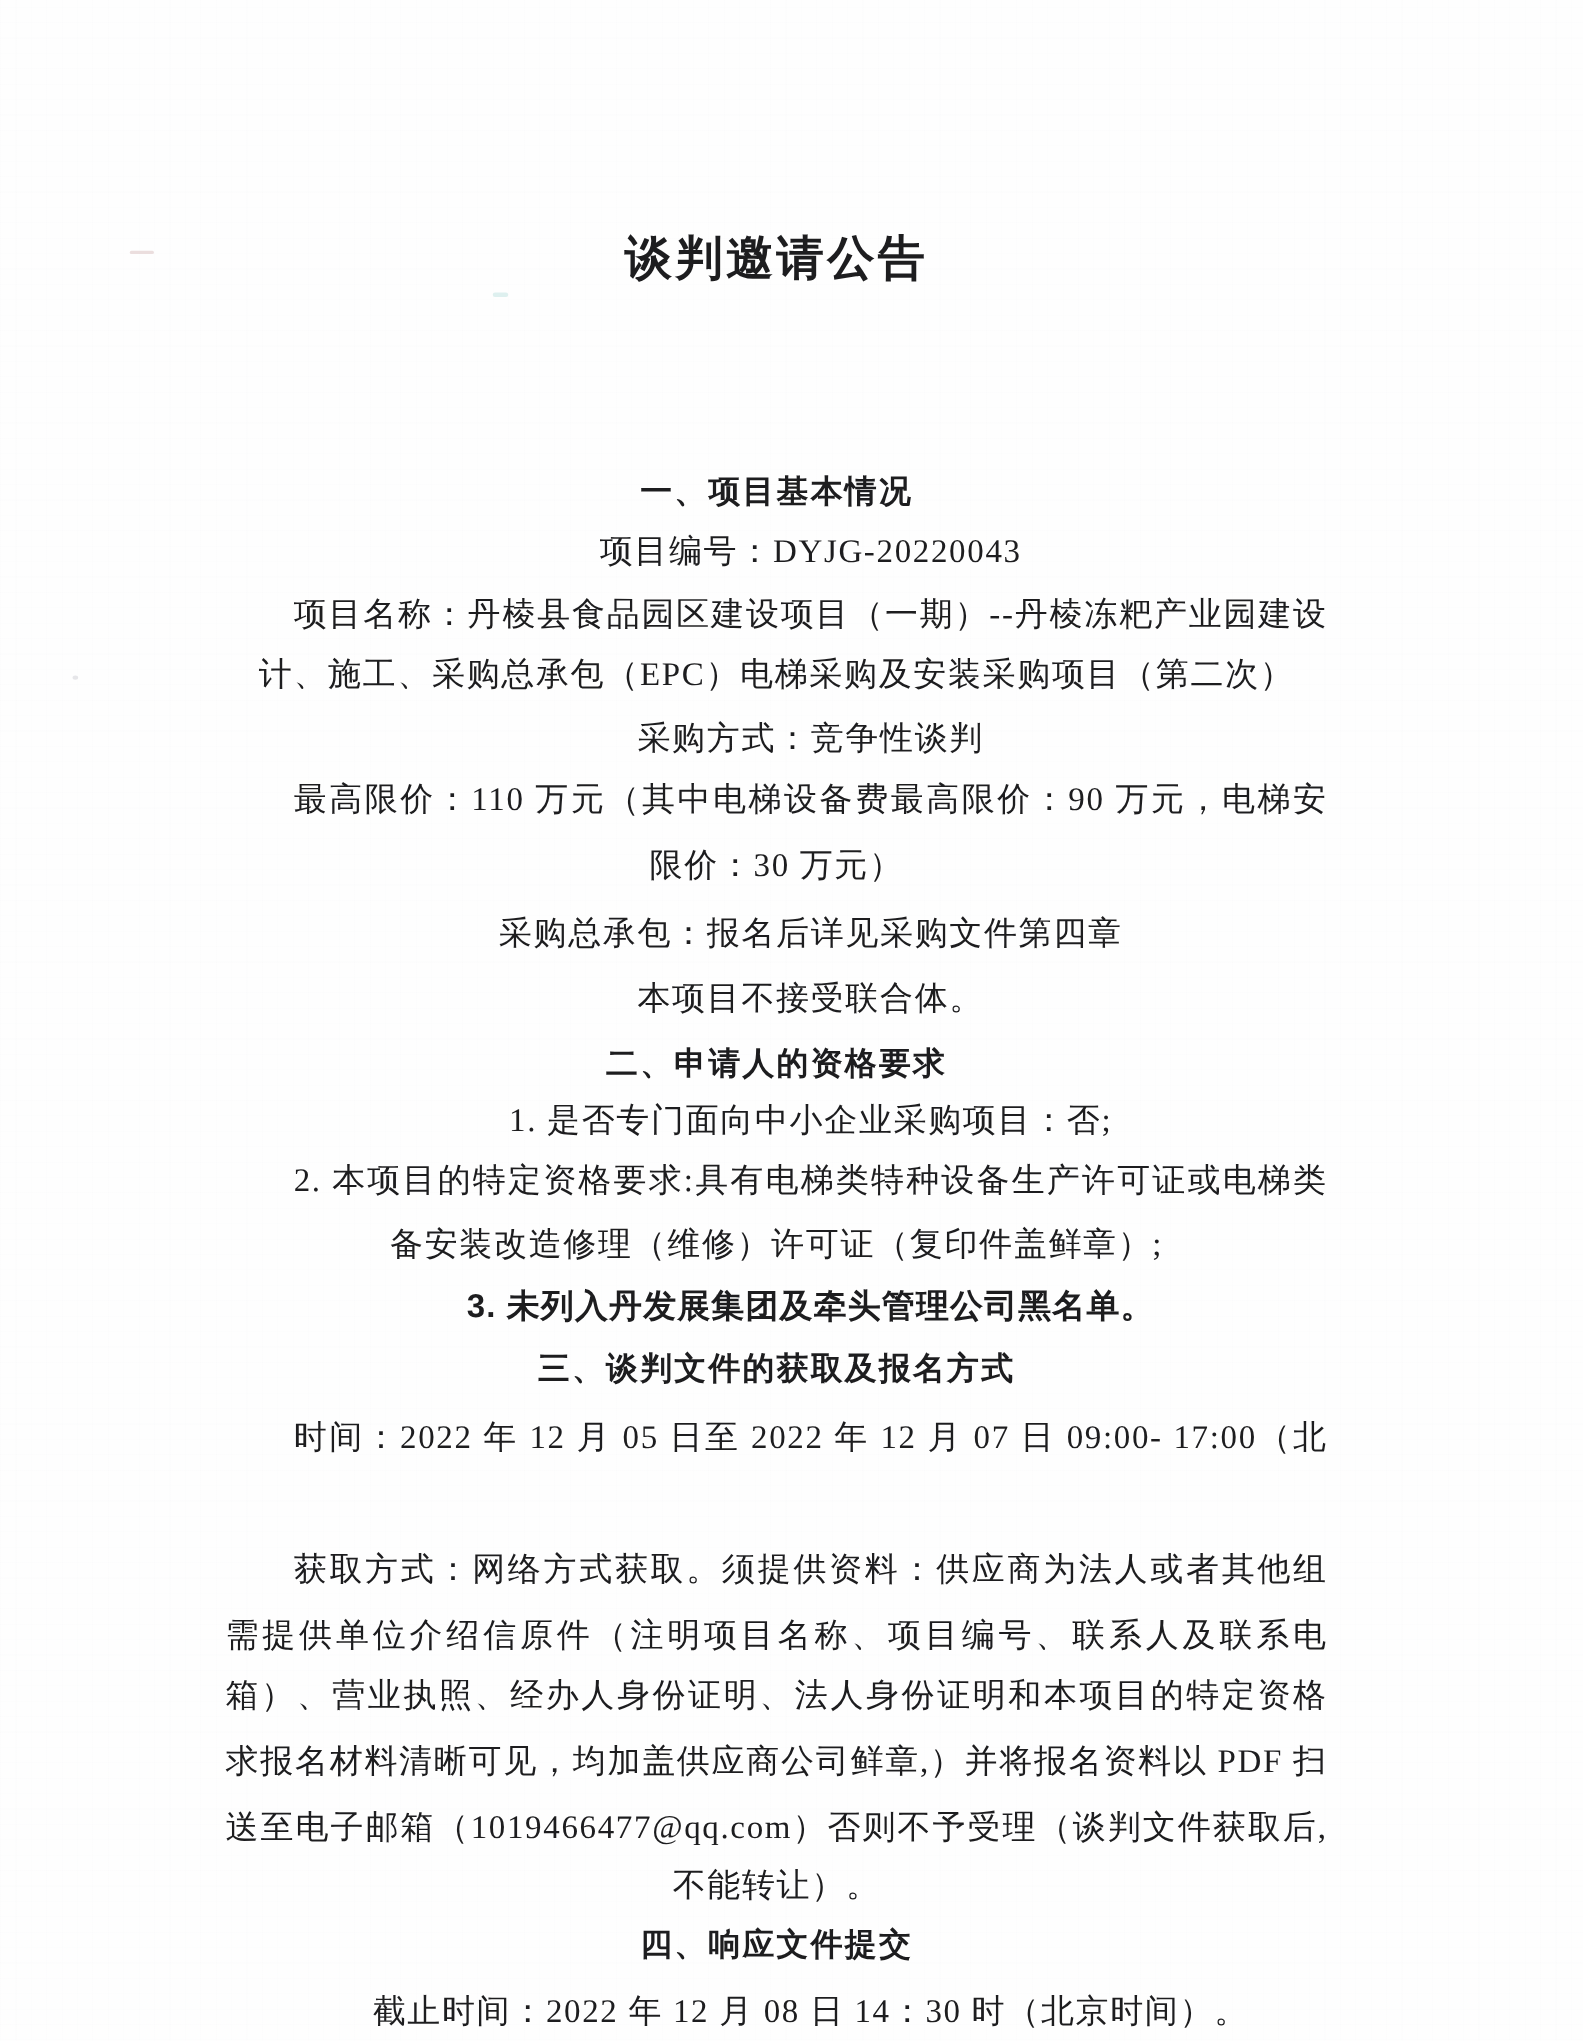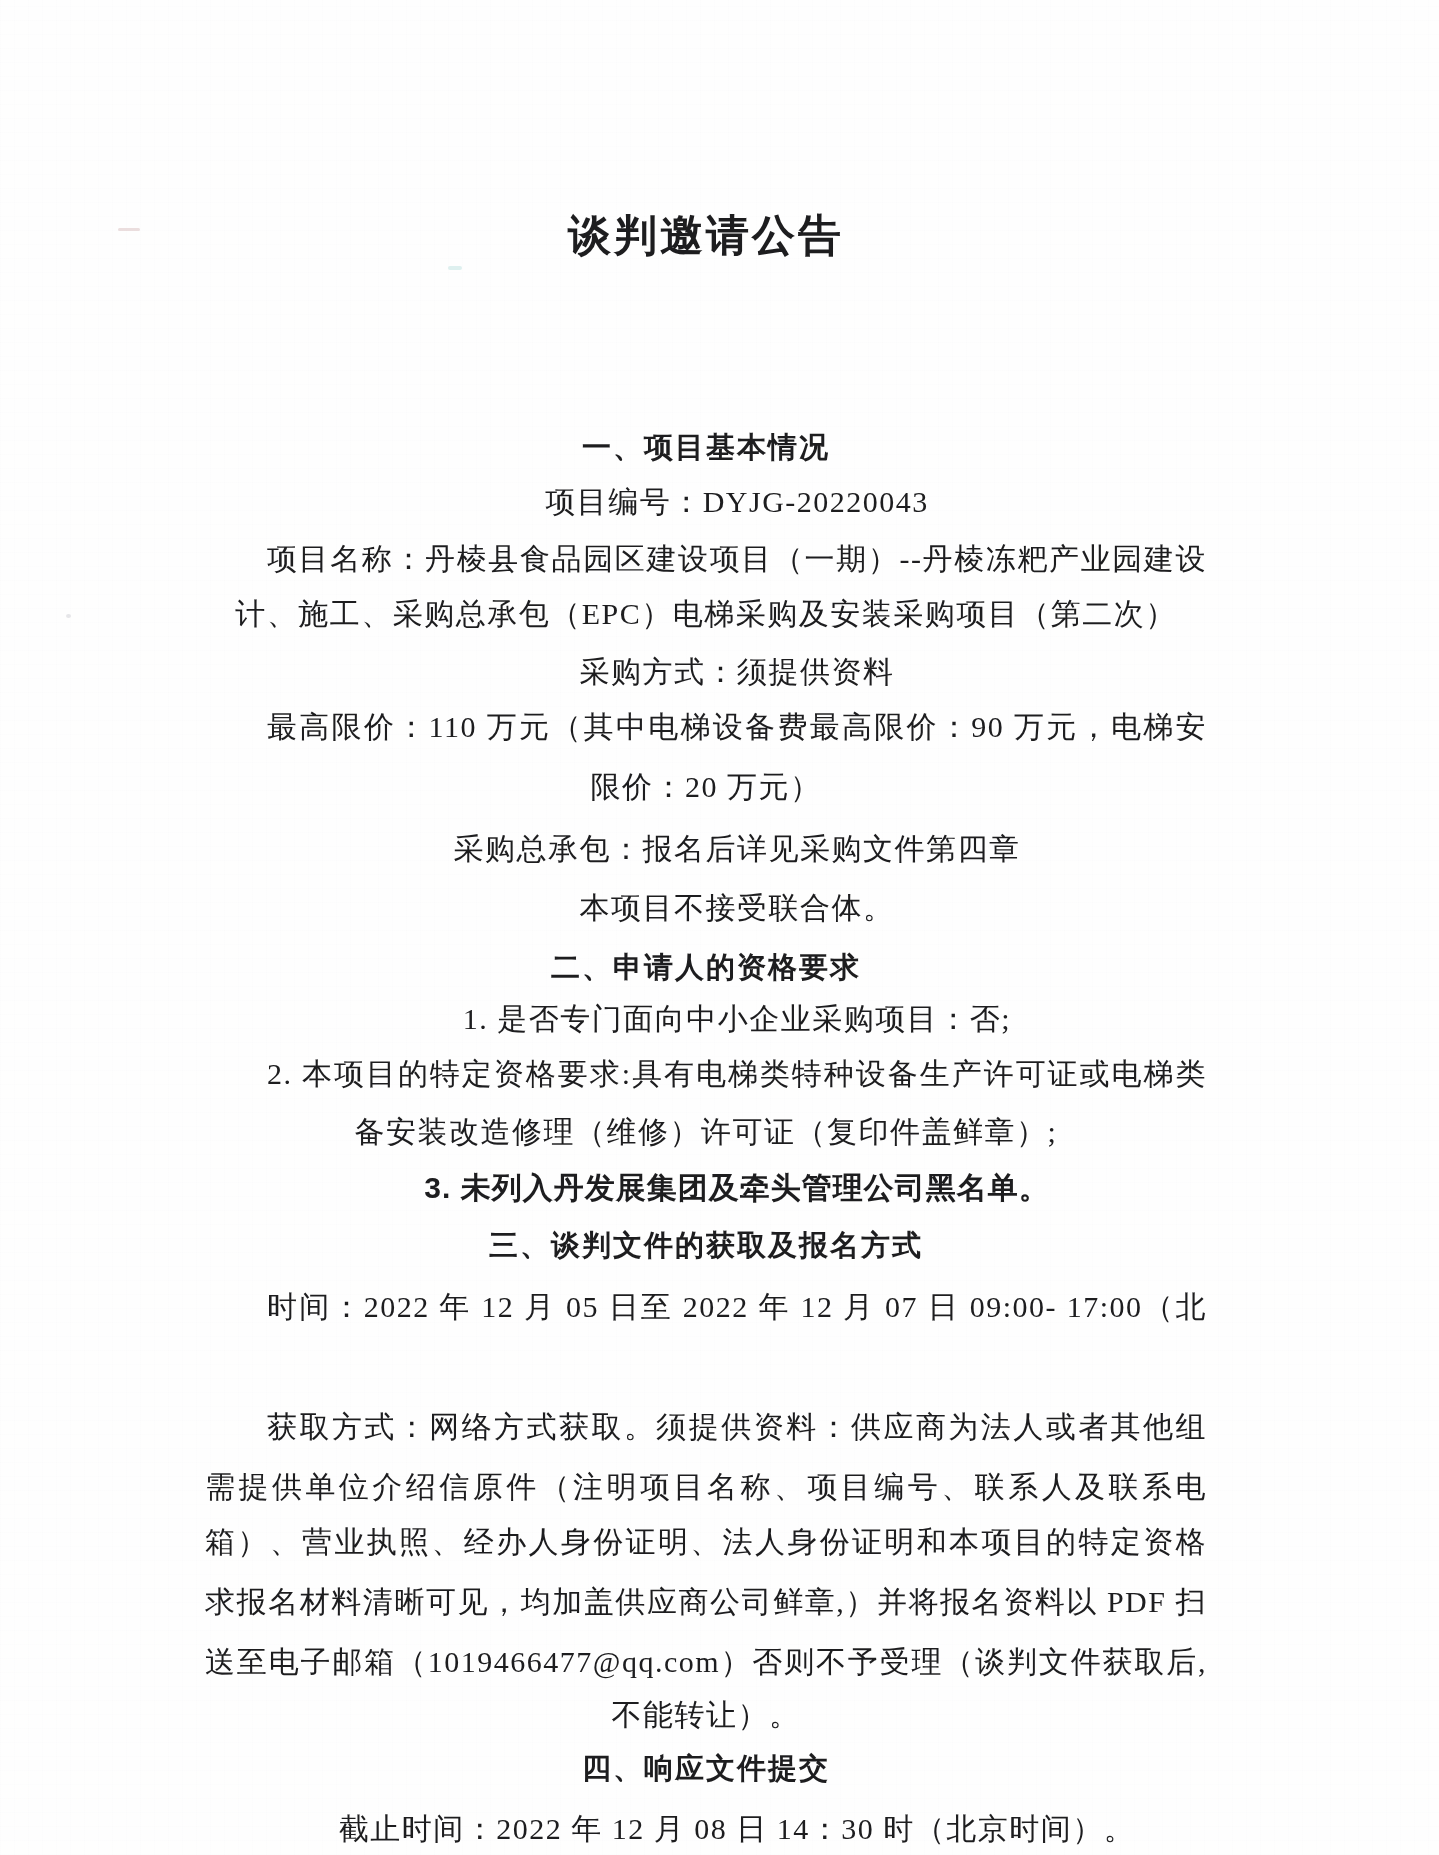--- a/index.html
+++ b/index.html
@@ -100,23 +100,23 @@
 <div class="artifact artifact-dot"></div>
 
 <div class="page">
 
   <div class="doc-title">谈判邀请公告</div>
 
   <div class="line hd" style="top:425px">一、项目基本情况</div>
   <div class="line ind" style="top:480px">项目编号：DYJG-20220043</div>
   <div class="line ind just" style="top:537px">项目名称：丹棱县食品园区建设项目（一期）--丹棱冻粑产业园建设项目设</div>
   <div class="line" style="top:592px">计、施工、采购总承包（EPC）电梯采购及安装采购项目（第二次）</div>
-  <div class="line ind" style="top:650px">采购方式：须提供资料</div>
+  <div class="line ind" style="top:650px">采购方式：竞争性谈判</div>
   <div class="line ind just" style="top:705px">最高限价：110 万元（其中电梯设备费最高限价：90 万元，电梯安装费最高</div>
-  <div class="line" style="top:765px">限价：20 万元）</div>
+  <div class="line" style="top:765px">限价：30 万元）</div>
   <div class="line ind" style="top:827px">采购总承包：报名后详见采购文件第四章</div>
   <div class="line ind" style="top:886px">本项目不接受联合体。</div>
   <div class="line hd" style="top:945px">二、申请人的资格要求</div>
   <div class="line ind" style="top:997px">1. 是否专门面向中小企业采购项目：否;</div>
   <div class="line ind just" style="top:1052px">2. 本项目的特定资格要求:具有电梯类特种设备生产许可证或电梯类特种设</div>
   <div class="line" style="top:1110px">备安装改造修理（维修）许可证（复印件盖鲜章）;</div>
   <div class="line ind bold" style="top:1166px">3. 未列入丹发展集团及牵头管理公司黑名单。</div>
   <div class="line hd" style="top:1223px">三、谈判文件的获取及报名方式</div>
   <div class="line ind just" style="top:1285px">时间：2022 年 12 月 05 日至 2022 年 12 月 07 日 09:00- 17:00（北京时间，</div>
   <div class="line ind just" style="top:1405px">获取方式：网络方式获取。须提供资料：供应商为法人或者其他组织的，只</div>

